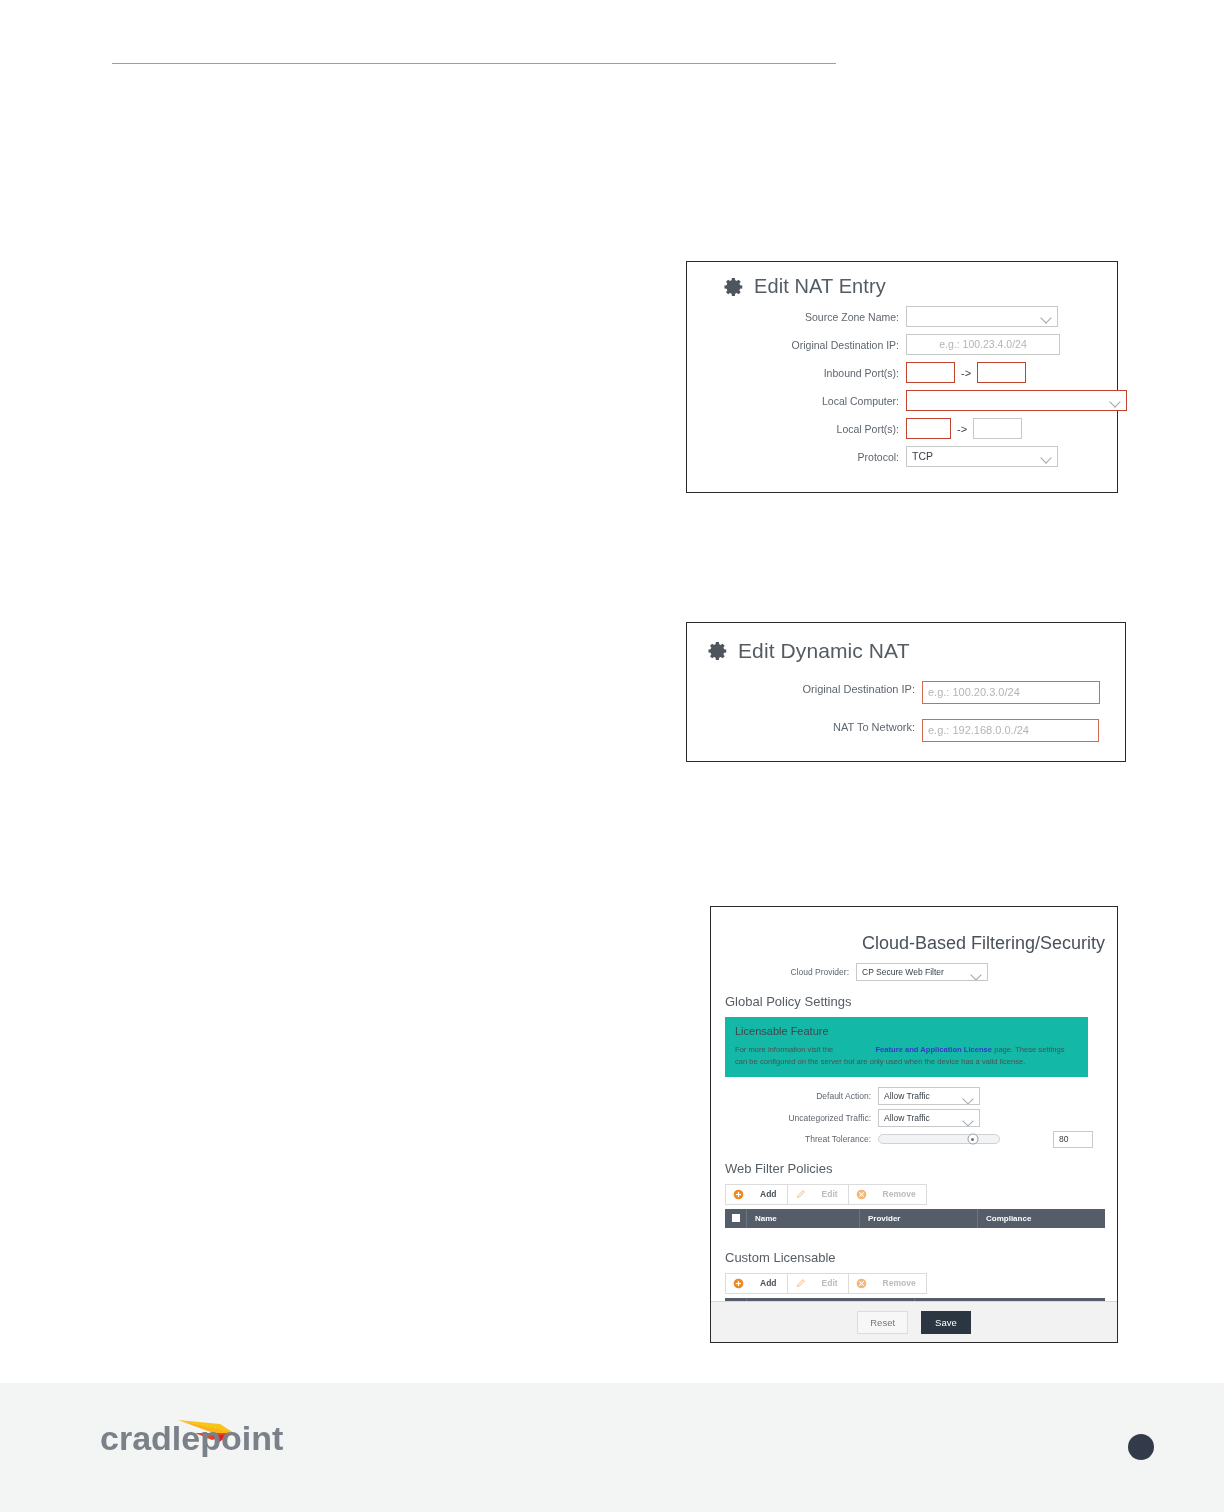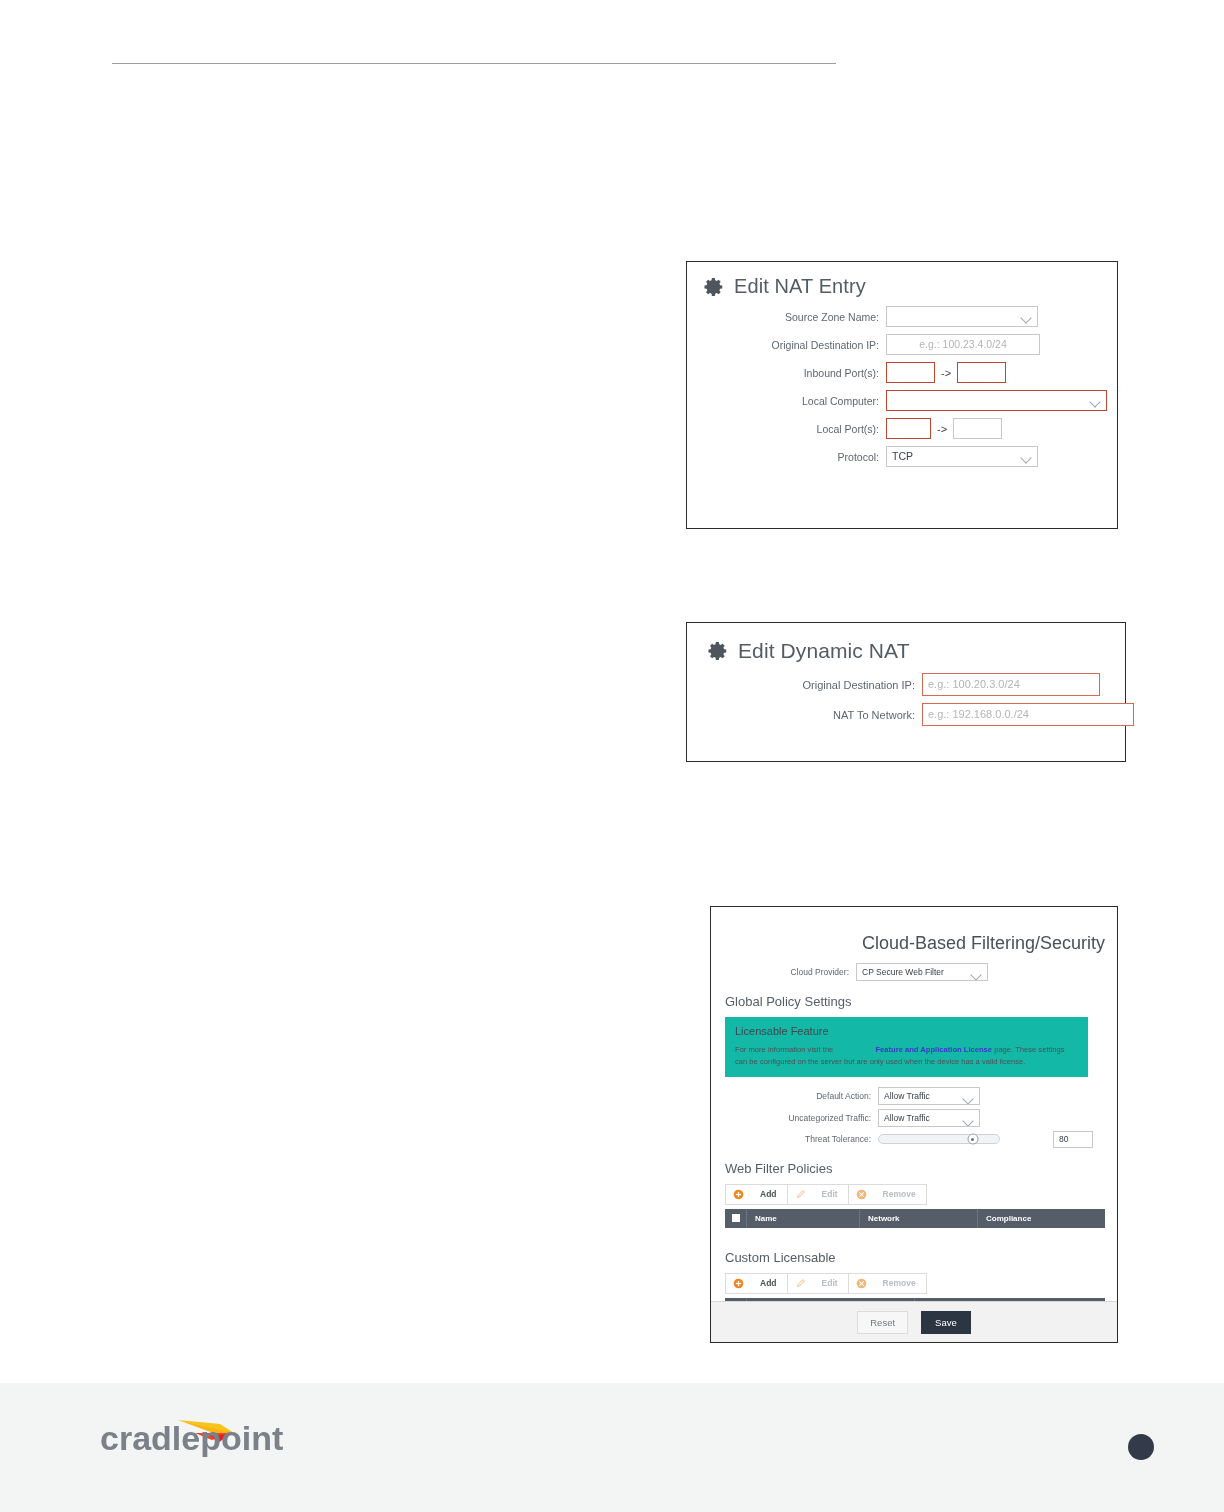--- a/index.html
+++ b/index.html
@@ -72,21 +72,21 @@
     background: #fff;
     font-size: 10.5px;
     color: #3a4047;
     line-height: 19px;
     padding: 0 5px;
     white-space: nowrap;
     overflow: hidden;
   }
   .inp.ph { color: #b4b4b4; }
   .inp.err { border-color: #c0442e; }
-  .inp.errs { border-color: #d46a52; }
+  .inp.errs { border-color: #d46a52; margin-top: 8px; }
 
   .sel {
     box-sizing: border-box;
     height: 21px;
     border: 1px solid #c8c8c8;
     background: #fff;
     font-size: 10.5px;
     color: #3a4047;
     line-height: 19px;
     padding: 0 18px 0 5px;
@@ -108,21 +108,21 @@
   }
 
   .arrow {
     font-size: 11px;
     color: #3a4047;
     padding: 0 6px;
     font-family: "Liberation Sans", sans-serif;
   }
 
   
-  #panel-nat-entry { left: 686px; top: 261px; width: 432px; height: 268px; }
+  #panel-nat-entry { left: 686px; top: 261px; width: 432px; height: 232px; padding-left: 20px; }
   #panel-nat-entry .panel-title { margin: 13px 0 8px 16px; }
   #panel-nat-entry .form { margin-top: 4px; }
   #panel-nat-entry .flabel { width: 192px; }
 
   
   #panel-dyn-nat { left: 686px; top: 622px; width: 440px; height: 140px; }
   #panel-dyn-nat .panel-title { margin: 16px 0 10px 20px; font-size: 21px; }
   #panel-dyn-nat .flabel { width: 228px; font-size: 11px; }
 
   
@@ -349,21 +349,21 @@
   <div>
     <div class="frow">
       <div class="flabel">Original Destination IP:</div>
       <div class="fctl">
         <div class="inp ph errs" style="width:178px;height:23px;line-height:21px;font-size:11px;">e.g.: 100.20.3.0/24</div>
       </div>
     </div>
     <div class="frow">
       <div class="flabel">NAT To Network:</div>
       <div class="fctl">
-        <div class="inp ph errs" style="width:212px;height:23px;line-height:21px;font-size:11px;">e.g.: 192.168.0.0./24</div>
+        <div class="inp ph errs" style="width:177px;height:23px;line-height:21px;font-size:11px;">e.g.: 192.168.0.0./24</div>
       </div>
     </div>
   </div>
 </div>
 
 <div class="panel" id="panel-cloud">
   <div class="cloud-body">
 
     <div class="cloud-h1">Cloud-Based Filtering/Security</div>
 
@@ -422,21 +422,21 @@
             <path d="M5.3 4.3l6.4 6.4-1 1-6.4-6.4z" fill="#fff"></path>
             <path d="M10.7 4.3l1 1-6.4 6.4-1-1z" fill="#fff"></path>
           </svg>
         <span>Remove</span>
       </div>
     </div>
 
     <div class="tbl">
       <div class="th cb"><span class="cbox"></span></div>
       <div class="th" style="width:113px;">Name</div>
-      <div class="th" style="width:118px;">Network</div>
+      <div class="th" style="width:118px;">Provider</div>
       <div class="th" style="width:118px;">Compliance</div>
     </div>
 
     <div class="cloud-h2" style="margin-top:22px;">Custom Licensable</div>
 
     <div class="tbar">
       <div class="tbtn">
         <svg class="ic" viewBox="0 0 16 16">
             <circle cx="8" cy="8" r="7" fill="#f0881f"></circle>
             <path d="M7.1 4.2h1.8v7.6H7.1z" fill="#fff"></path>

